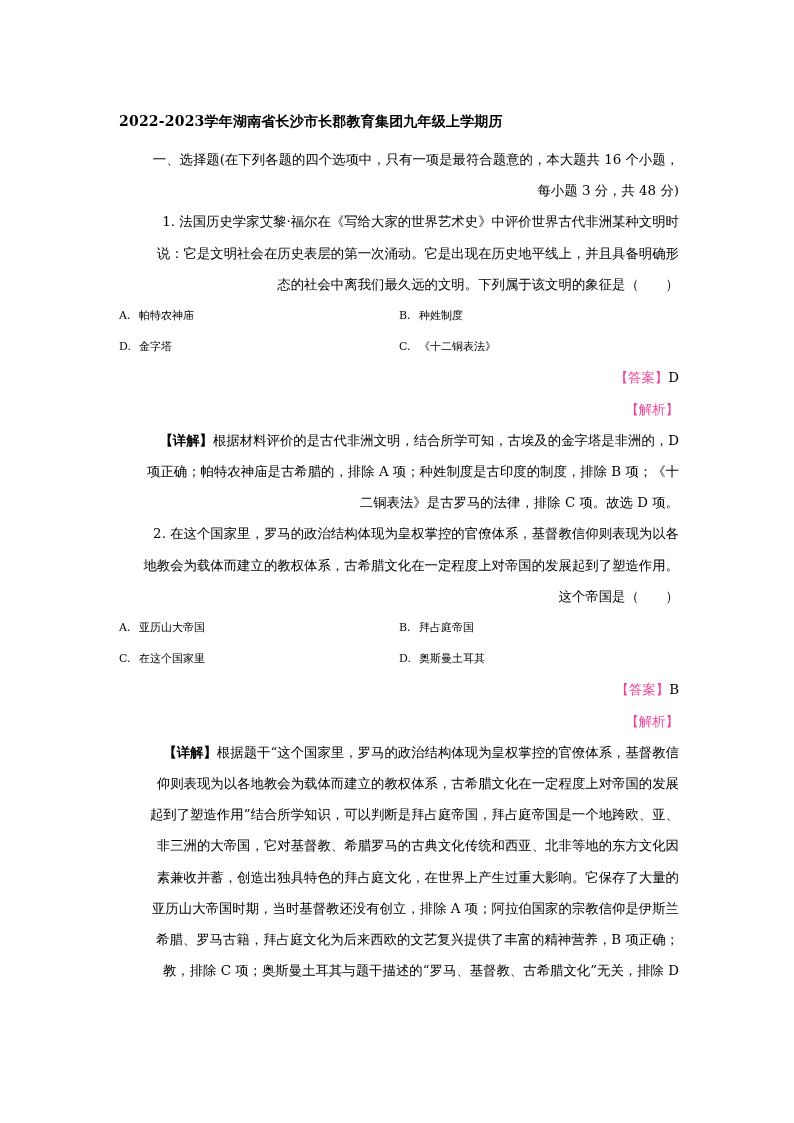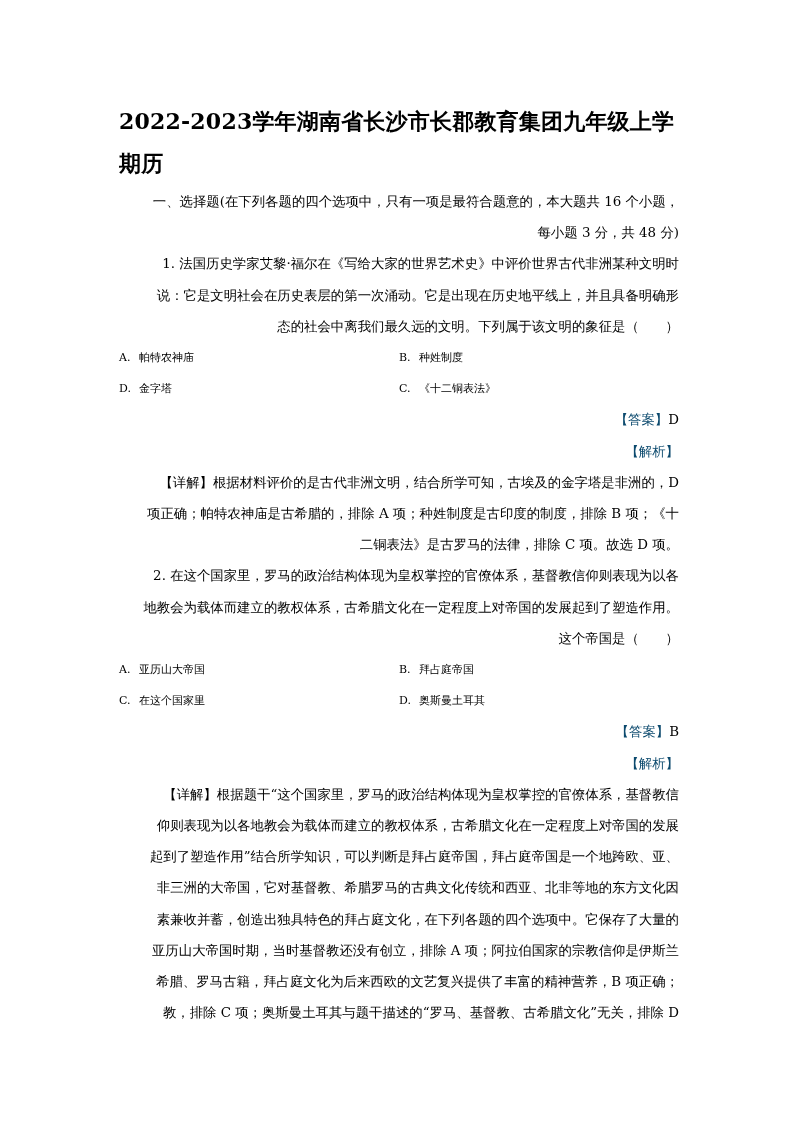--- a/index.html
+++ b/index.html
@@ -3,30 +3,30 @@
   <meta charset="utf-8">
   <style>
     html, body { margin: 0; padding: 0; background: #ffffff; }
     body {
       width: 794px; height: 1123px; position: relative; overflow: hidden;
       font-family: "DejaVu Serif", "Liberation Serif", serif;
       color: #000000;
     }
     .page { position: absolute; left: 119px; top: 100px; width: 560px; }
     .title {
-      font-size: 22px; font-weight: bold; line-height: 42px;
+      font-size: 14px; font-weight: bold; line-height: 42px;
       letter-spacing: 0.2px; margin: 0;
     }
     .line { font-size: 13.4px; line-height: 31.2px; white-space: nowrap; margin: 0; text-align: right; }
     .section { margin-top: 2px; }
     .options { display: flex; flex-wrap: wrap; }
     .opt { width: 50%; font-size: 11px; line-height: 31.2px; white-space: nowrap; }
     .opt .key { display: inline-block; width: 20px; }
-    .label { color: #0c4a6e; }
-    .bold-label { font-weight: normal; }
+    .label { color: #ec4899; }
+    .bold-label { font-weight: bold; }
   </style>
 </head>
 <body>
 
 <div class="page">
   <h1 class="title">
     <div>2022-2023学年湖南省长沙市长郡教育集团九年级上学期历</div>
   </h1>
 
   <div class="section">
@@ -60,18 +60,18 @@
       <div class="opt"><span class="key">B.</span><span>拜占庭帝国</span></div>
       <div class="opt"><span class="key">C.</span><span>在这个国家里</span></div>
       <div class="opt"><span class="key">D.</span><span>奥斯曼土耳其</span></div>
     </div>
     <p class="line"><span class="label">【答案】</span><span>B</span></p>
     <p class="line"><span class="label">【解析】</span></p>
     <p class="line"><span class="bold-label">【详解】</span><span>根据题干“这个国家里，罗马的政治结构体现为皇权掌控的官僚体系，基督教信</span></p>
     <p class="line">仰则表现为以各地教会为载体而建立的教权体系，古希腊文化在一定程度上对帝国的发展</p>
     <p class="line">起到了塑造作用”结合所学知识，可以判断是拜占庭帝国，拜占庭帝国是一个地跨欧、亚、</p>
     <p class="line">非三洲的大帝国，它对基督教、希腊罗马的古典文化传统和西亚、北非等地的东方文化因</p>
-    <p class="line">素兼收并蓄，创造出独具特色的拜占庭文化，在下列各题的四个选项中。它保存了大量的</p>
+    <p class="line">素兼收并蓄，创造出独具特色的拜占庭文化，在世界上产生过重大影响。它保存了大量的</p>
     <p class="line">亚历山大帝国时期，当时基督教还没有创立，排除 A 项；阿拉伯国家的宗教信仰是伊斯兰</p>
     <p class="line">希腊、罗马古籍，拜占庭文化为后来西欧的文艺复兴提供了丰富的精神营养，B 项正确；</p>
     <p class="line">教，排除 C 项；奥斯曼土耳其与题干描述的“罗马、基督教、古希腊文化”无关，排除 D</p>
   </div>
 </div>
 
 </body></html>

